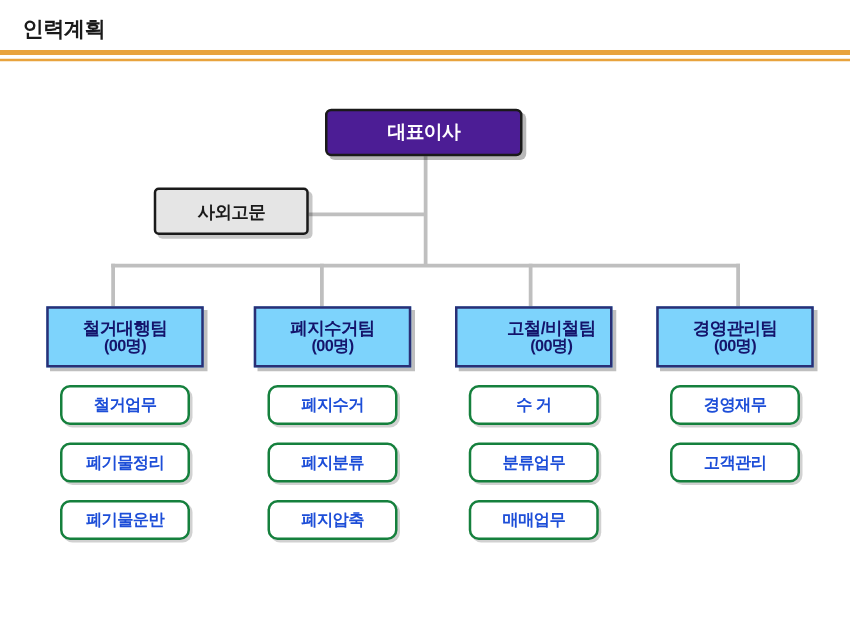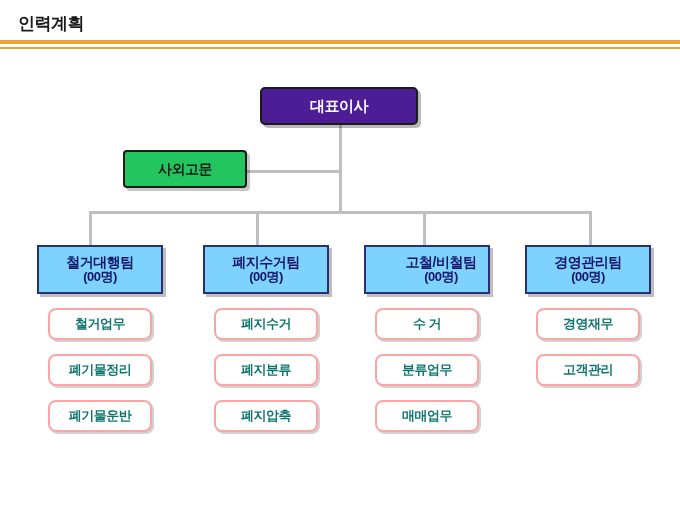--- a/index.html
+++ b/index.html
@@ -83,43 +83,43 @@
   .box-ceo {
     background: #4c1d95;
     border: 2px solid #1a1a1a;
     border-radius: 5px;
     color: #ffffff;
     font-size: 15px;
     box-shadow: 3px 3px 0 rgba(0,0,0,0.28);
   }
 
   .box-advisor {
-    background: #22c55e;
+    background: #e5e5e5;
     border: 2px solid #1a1a1a;
     border-radius: 4px;
     color: #1a1a1a;
     font-size: 14px;
     box-shadow: 3px 3px 0 rgba(0,0,0,0.22);
   }
 
   .box-team {
     background: #7dd3fc;
     border: 2px solid #2a2f75;
     border-radius: 0;
     color: #14146b;
     font-size: 14px;
     box-shadow: 3px 3px 0 rgba(0,0,0,0.25);
   }
   .box-team .l2 { font-size: 13px; }
 
   .box-task {
     background: #ffffff;
-    border: 2px solid #fca5a5;
+    border: 2px solid #15803d;
     border-radius: 8px;
-    color: #0f766e;
+    color: #1d4ed8;
     font-size: 13px;
     box-shadow: 2px 2px 0 rgba(0,0,0,0.18);
   }
 </style>
 </head>
 <body>
 
 <div class="header">
   <div class="header-title">인력계획</div>
   <div class="rule-thick"></div>

